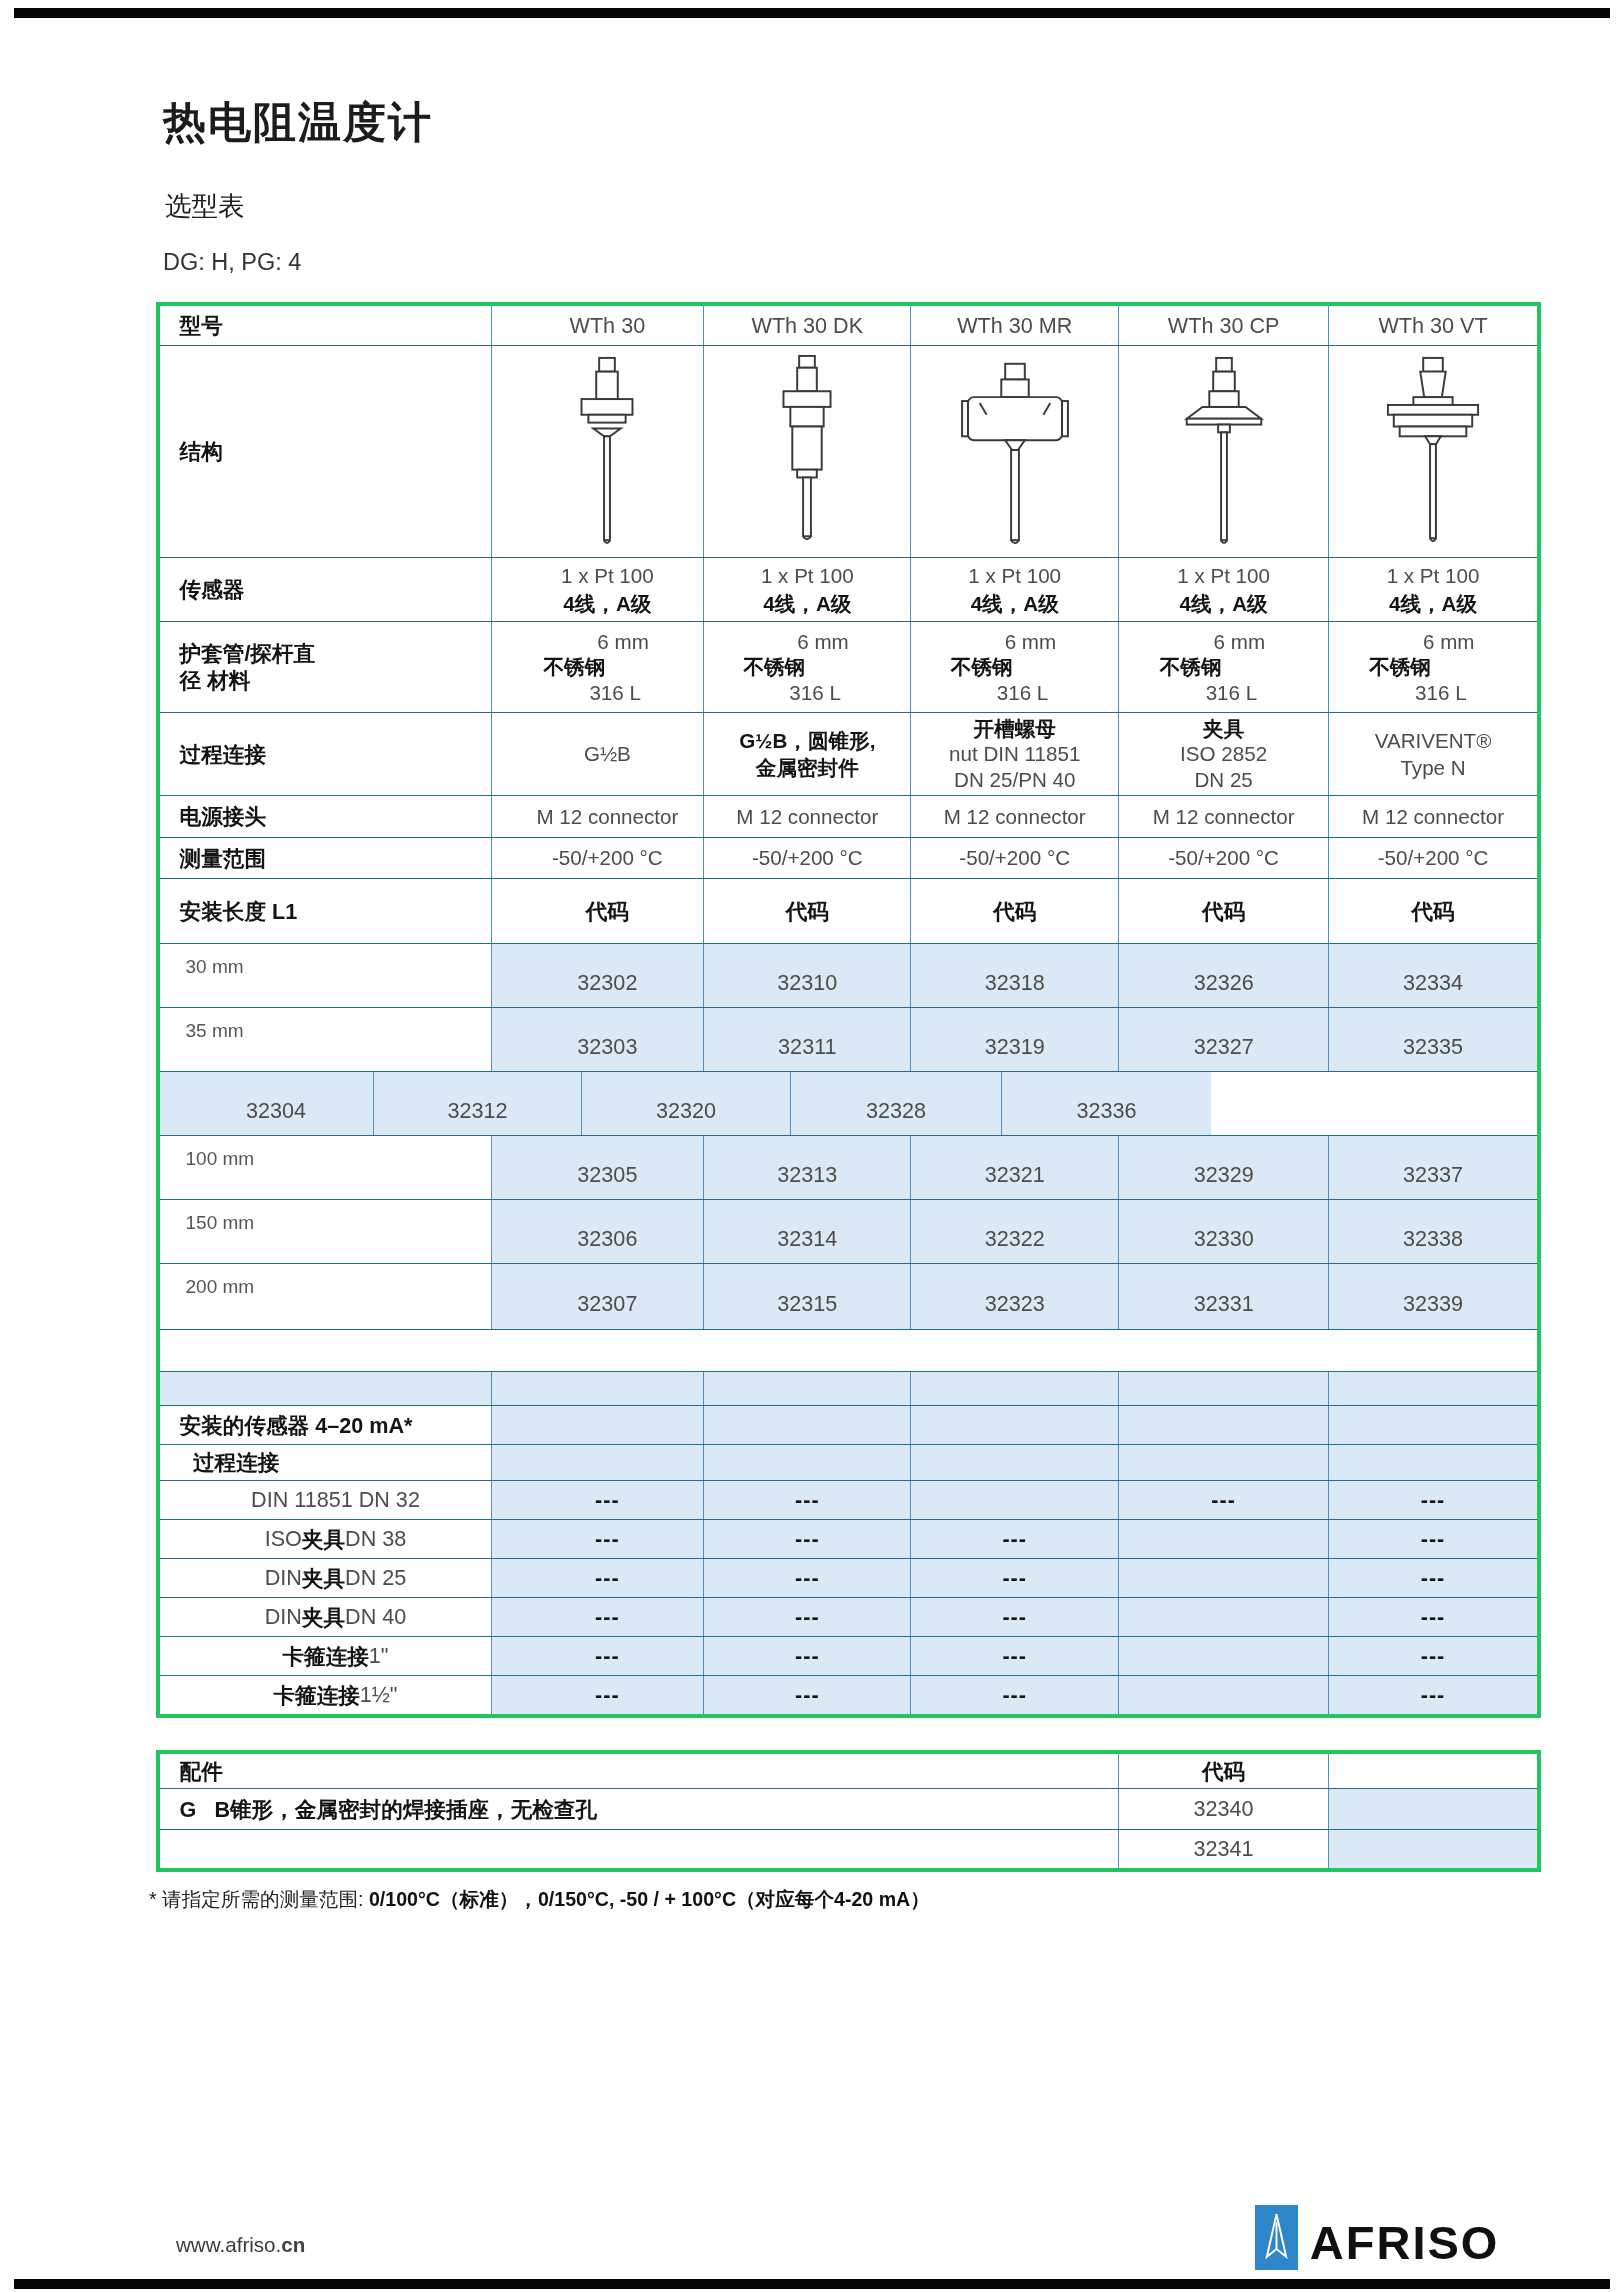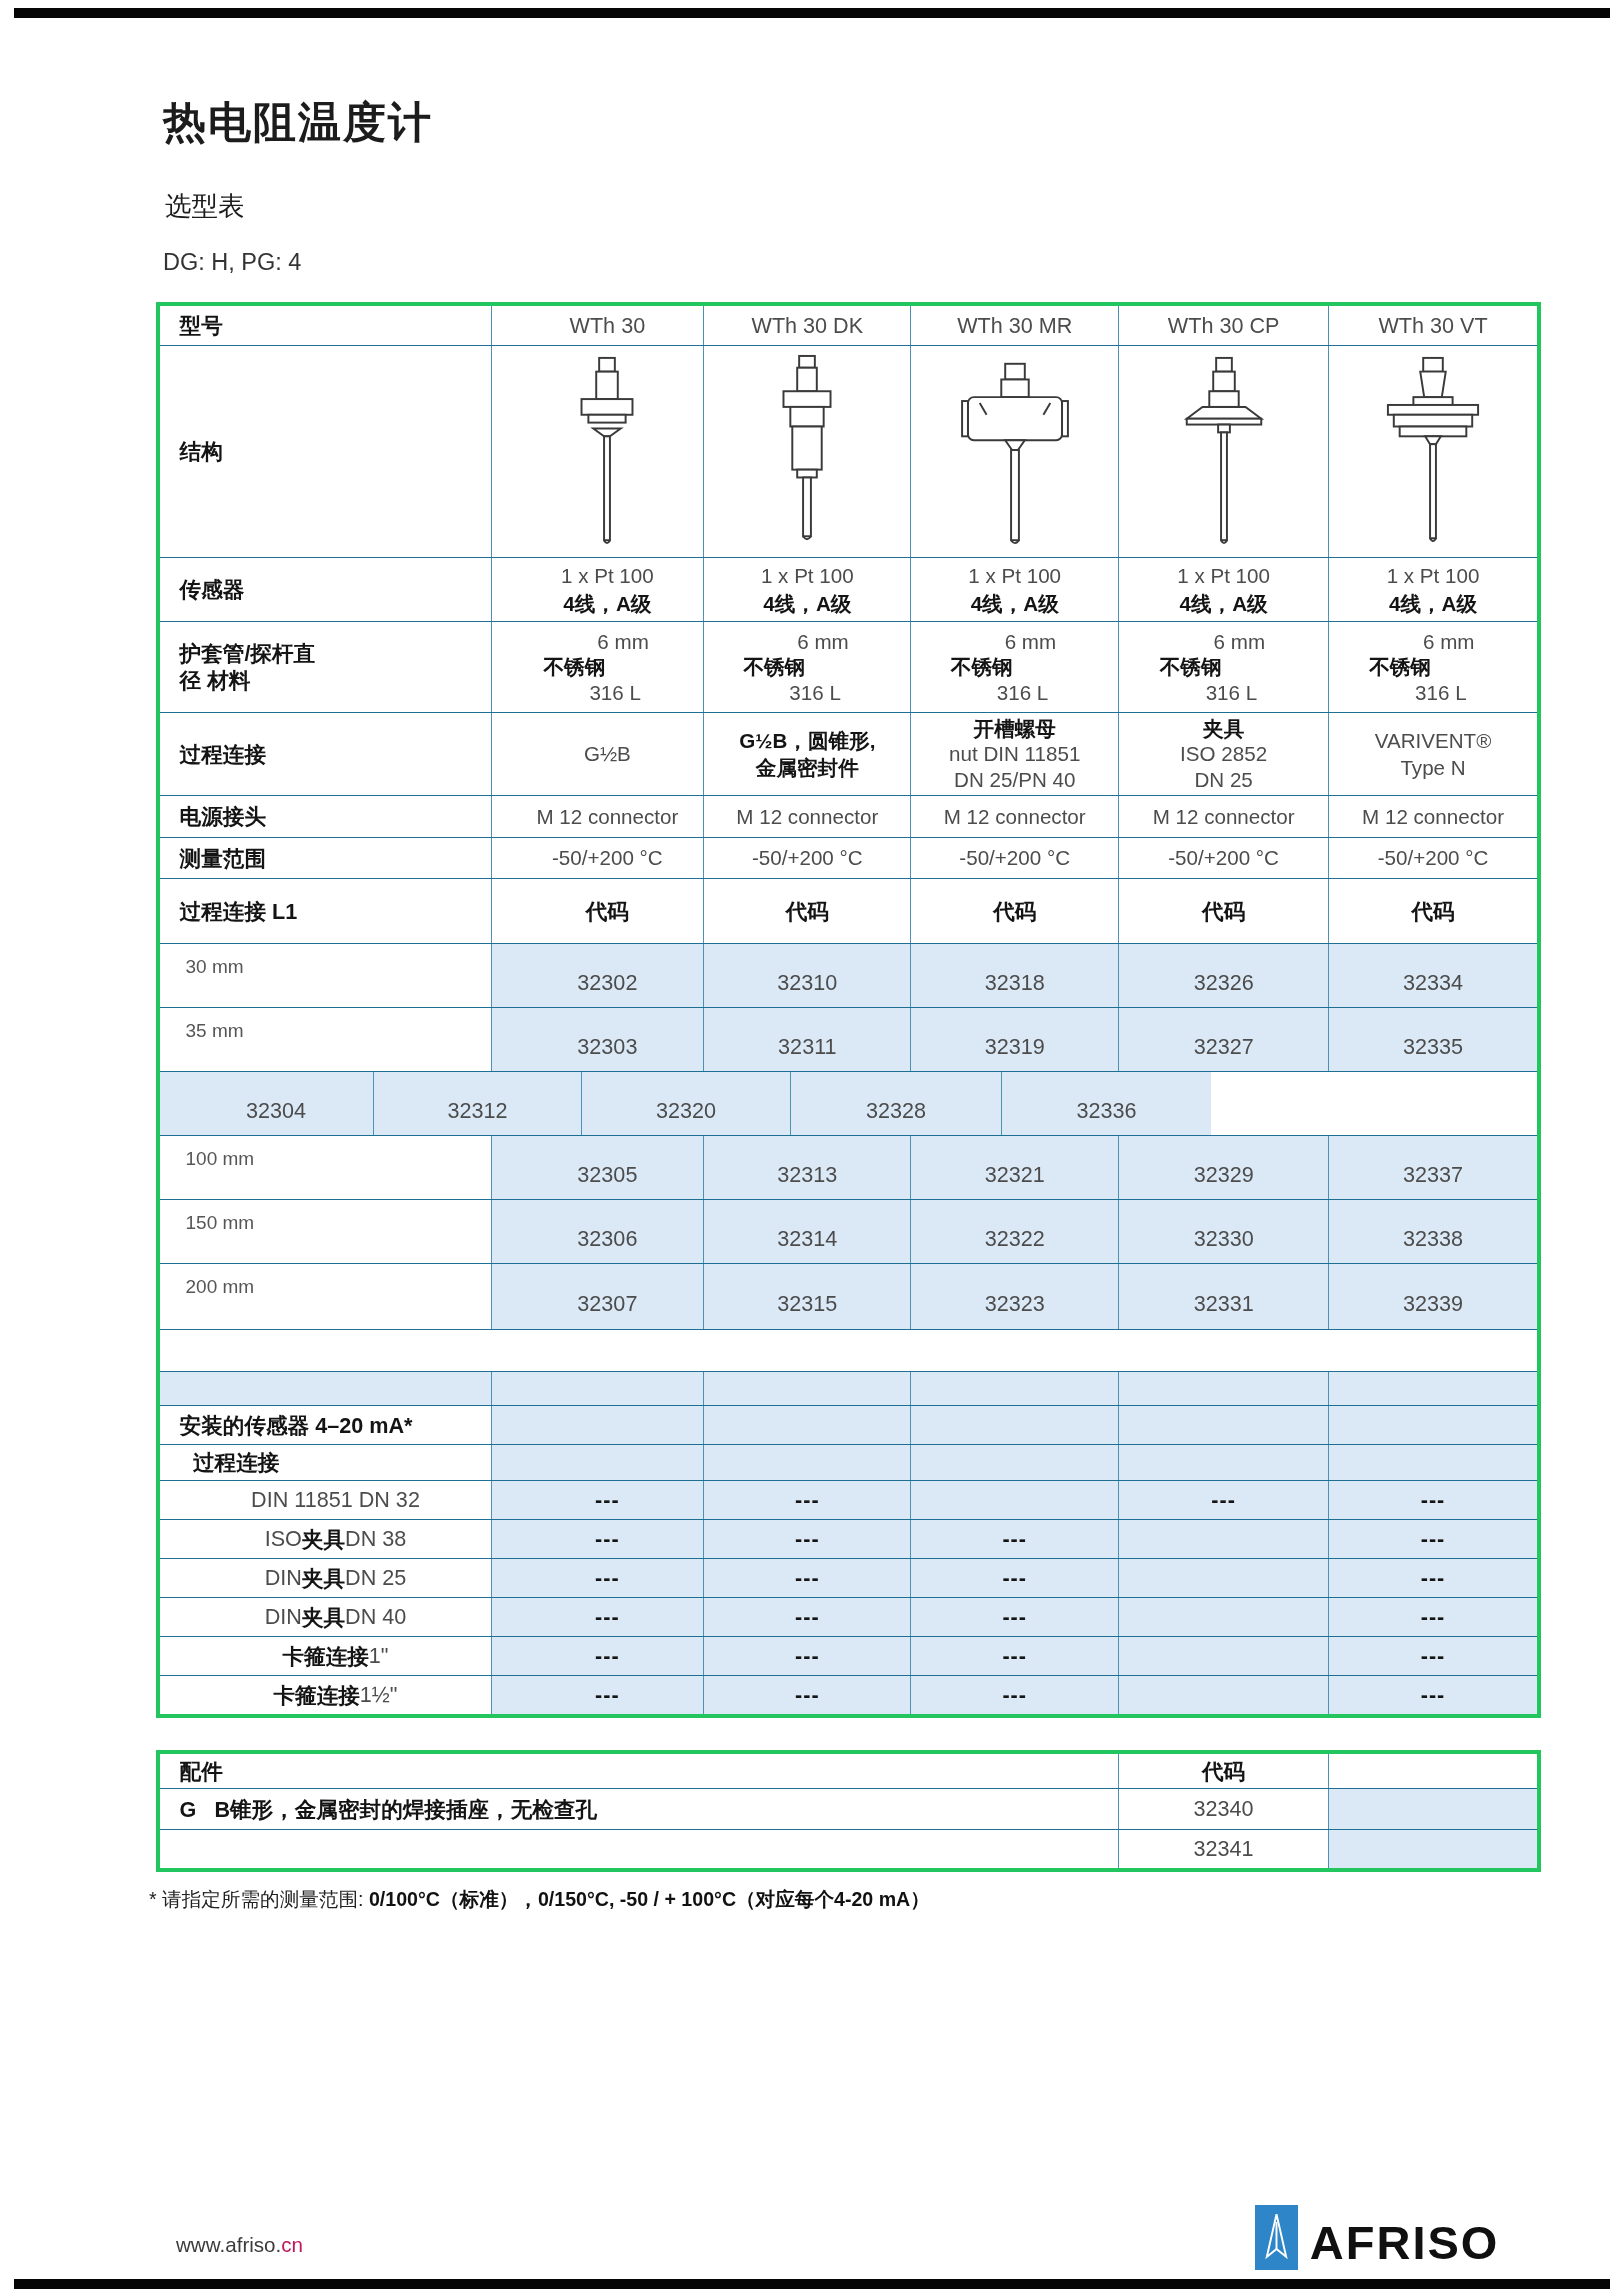--- a/index.html
+++ b/index.html
@@ -65,21 +65,21 @@
   .s2 { transform:translateX(-33px); font-weight:700; color:#141414; }
   .s3 { transform:translateX(7.8px); }
 
   .draw { align-items:center; justify-content:center; }
   .draw svg { stroke:#3a3a3a; fill:#ffffff; stroke-width:2; }
 
   .footnote { position:absolute; left:149px; top:1886px; font-size:19.6px; color:#222; }
   .footnote .b { font-weight:700; color:#111; }
 
   .footer-url { position:absolute; left:176px; top:2233px; font-size:20.6px; color:#3c3c3c; }
-  .footer-url .b { font-weight:400; color:#be185d; }
+  .footer-url .b { font-weight:700; color:#404040; }
   .logo { position:absolute; left:1255px; top:2205px; display:flex; align-items:flex-end; }
   .logo-box { width:43px; height:65px; background:#2e86c8; display:flex; align-items:center; justify-content:center; }
   .logo-text { margin-left:11.8px; font-size:47px; font-weight:700; color:#101010; letter-spacing:2px; }
 </style>
 </head>
 <body>
 
 <div class="page">
 
   <div class="bar top"></div>
@@ -272,21 +272,21 @@
         </div>
       <div class="td c1 mid gray fs21">-50/+200 °C</div>
       <div class="td c2 mid gray fs21">-50/+200 °C</div>
       <div class="td c3 mid gray fs21">-50/+200 °C</div>
       <div class="td c4 mid gray fs21">-50/+200 °C</div>
       <div class="td c5 mid gray fs21">-50/+200 °C</div>
     </div>
 
     <div class="tr r-lenhead">
       <div class="td cL lab">
-          <span class="b fs22">过程连接 L1</span>
+          <span class="b fs22">安装长度 L1</span>
         </div>
       <div class="td c1 mid">
           <span class="b fs22">代码</span>
         </div>
       <div class="td c2 mid">
           <span class="b fs22">代码</span>
         </div>
       <div class="td c3 mid">
           <span class="b fs22">代码</span>
         </div>

